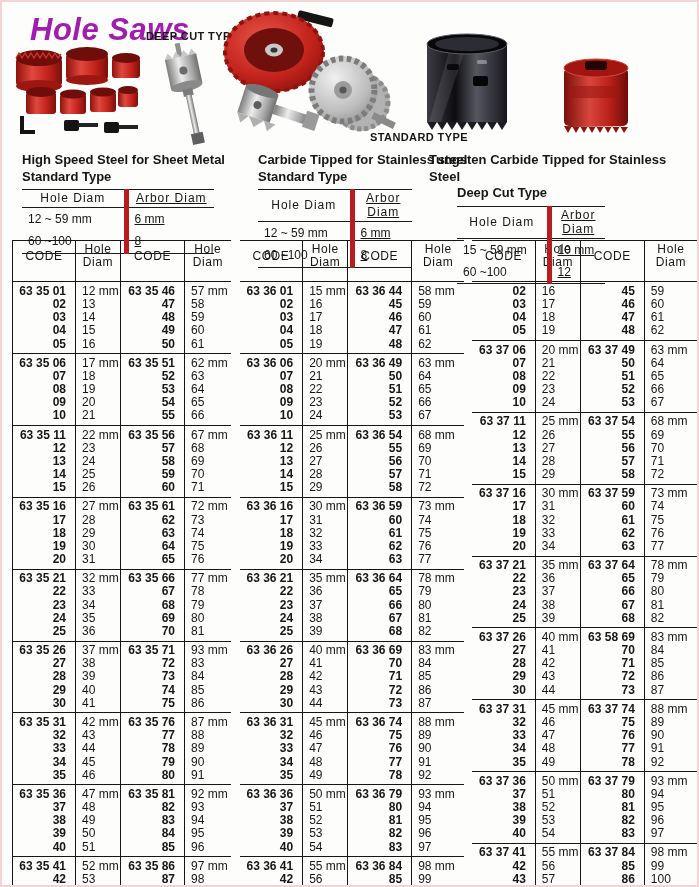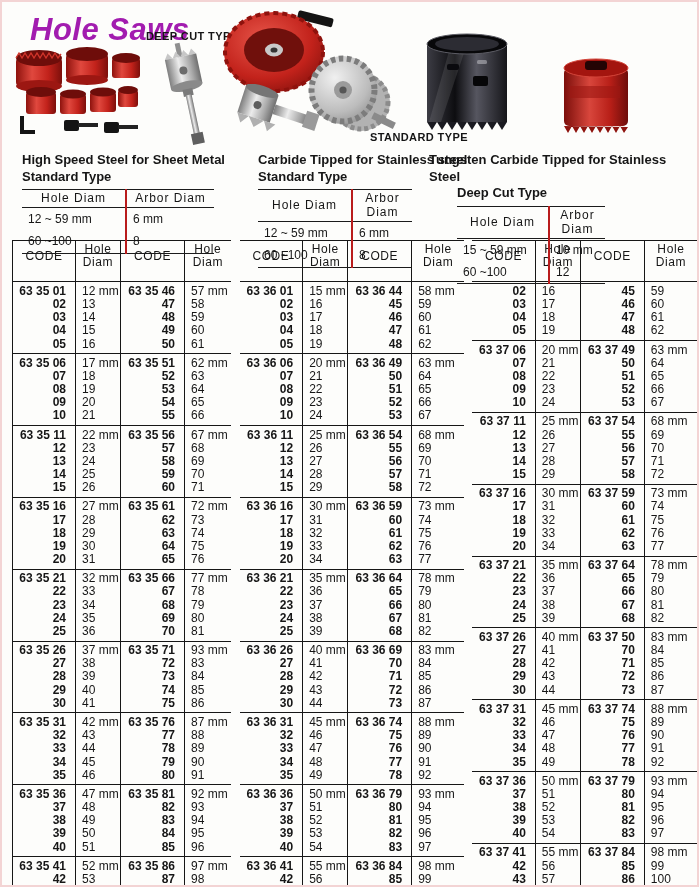--- a/index.html
+++ b/index.html
@@ -35,21 +35,21 @@
   .sec-title { font-size:13px; font-weight:bold; line-height:1.28; }
   .sec2 .line2 { margin-left:28px; }
   .spec { border-collapse:collapse; margin-top:4px; font-size:12px; }
   .sec2 .spec { margin-left:28px; }
   .spec th {
     font-weight:normal; text-align:center; padding:1px 6px 2px;
     border-top:1.5px solid #1b1b1b; border-bottom:1px solid #1b1b1b;
     letter-spacing:1px;
   }
   .spec td { padding:4px 6px; line-height:1.18; vertical-align:top; }
-  .spec th + th, .spec td + td { border-left:2px solid #b91c1c; }
+  .spec th + th, .spec td + td { border-left:5px solid #b91c1c;text-decoration:underline; }
   .spec { border-bottom:1.5px solid #1b1b1b; }
   .sec0 .spec th:first-child{ width:104px; } .sec0 .spec th:last-child{ width:88px; }
   .sec1 .spec th:first-child{ width:94px;  } .sec1 .spec th:last-child{ width:60px; }
   .sec2 .spec th:first-child{ width:92px;  } .sec2 .spec th:last-child{ width:56px; }
 
   .code-wrap { display:flex; align-items:flex-start; padding-left:10px; }
   table.code-table { border-collapse:collapse; table-layout:fixed; font-size:12px;
     border-top:1.6px solid #161616; border-bottom:1.6px solid #161616; }
   #ct0 { width:219px; border-left:1.2px solid #161616; }
   #ct1 { width:225px; margin-left:9px; }
@@ -1044,21 +1044,21 @@
           <td class="code">25</td>
           <td class="diam">39</td>
           <td class="code">68</td>
           <td class="diam">82</td>
         </tr>
       </tbody>
       <tbody>
         <tr>
           <td class="code">63 37 26</td>
           <td class="diam">40 mm</td>
-          <td class="code">63 37 50</td>
+          <td class="code">63 58 69</td>
           <td class="diam">83 mm</td>
         </tr>
         <tr>
           <td class="code">27</td>
           <td class="diam">41</td>
           <td class="code">70</td>
           <td class="diam">84</td>
         </tr>
         <tr>
           <td class="code">28</td>

